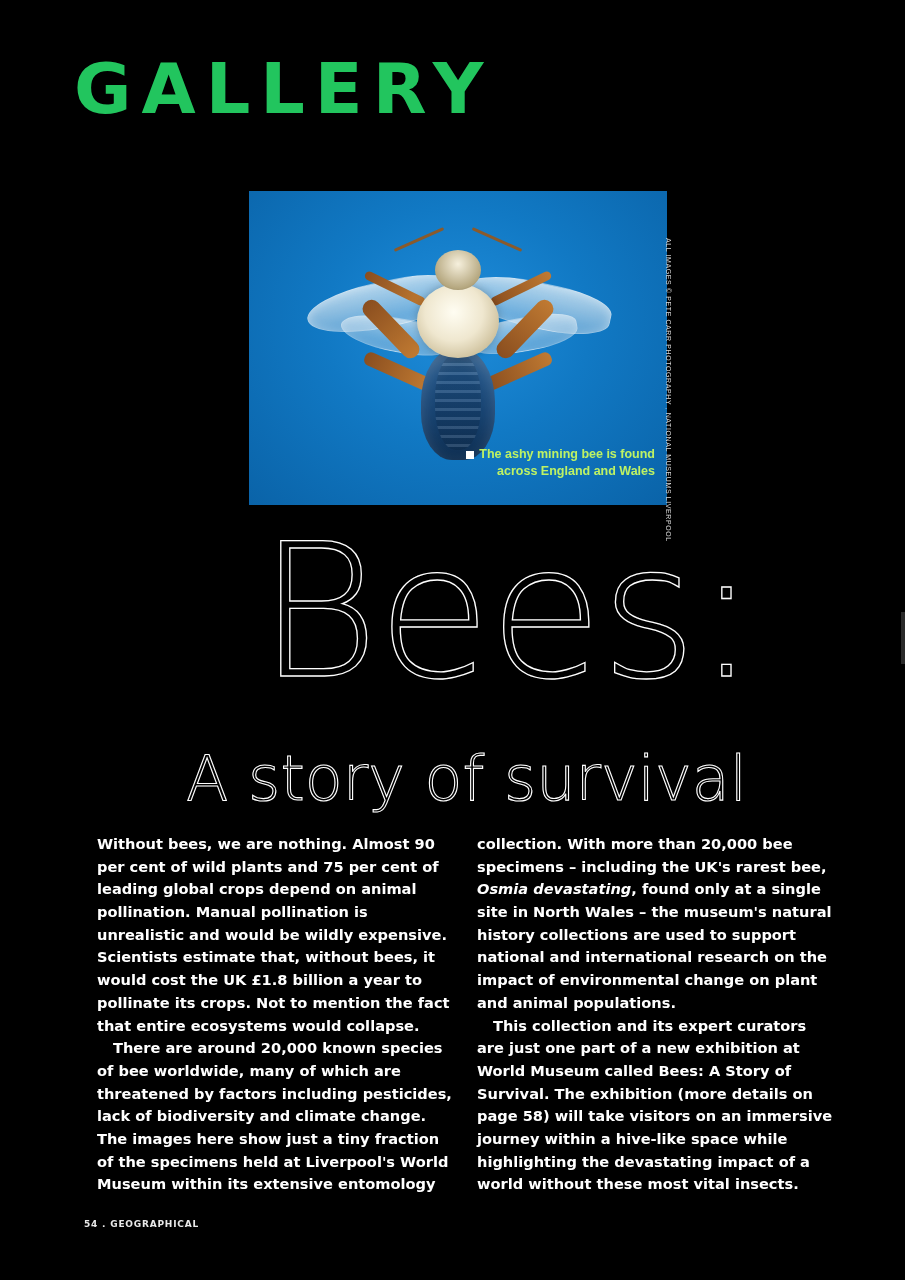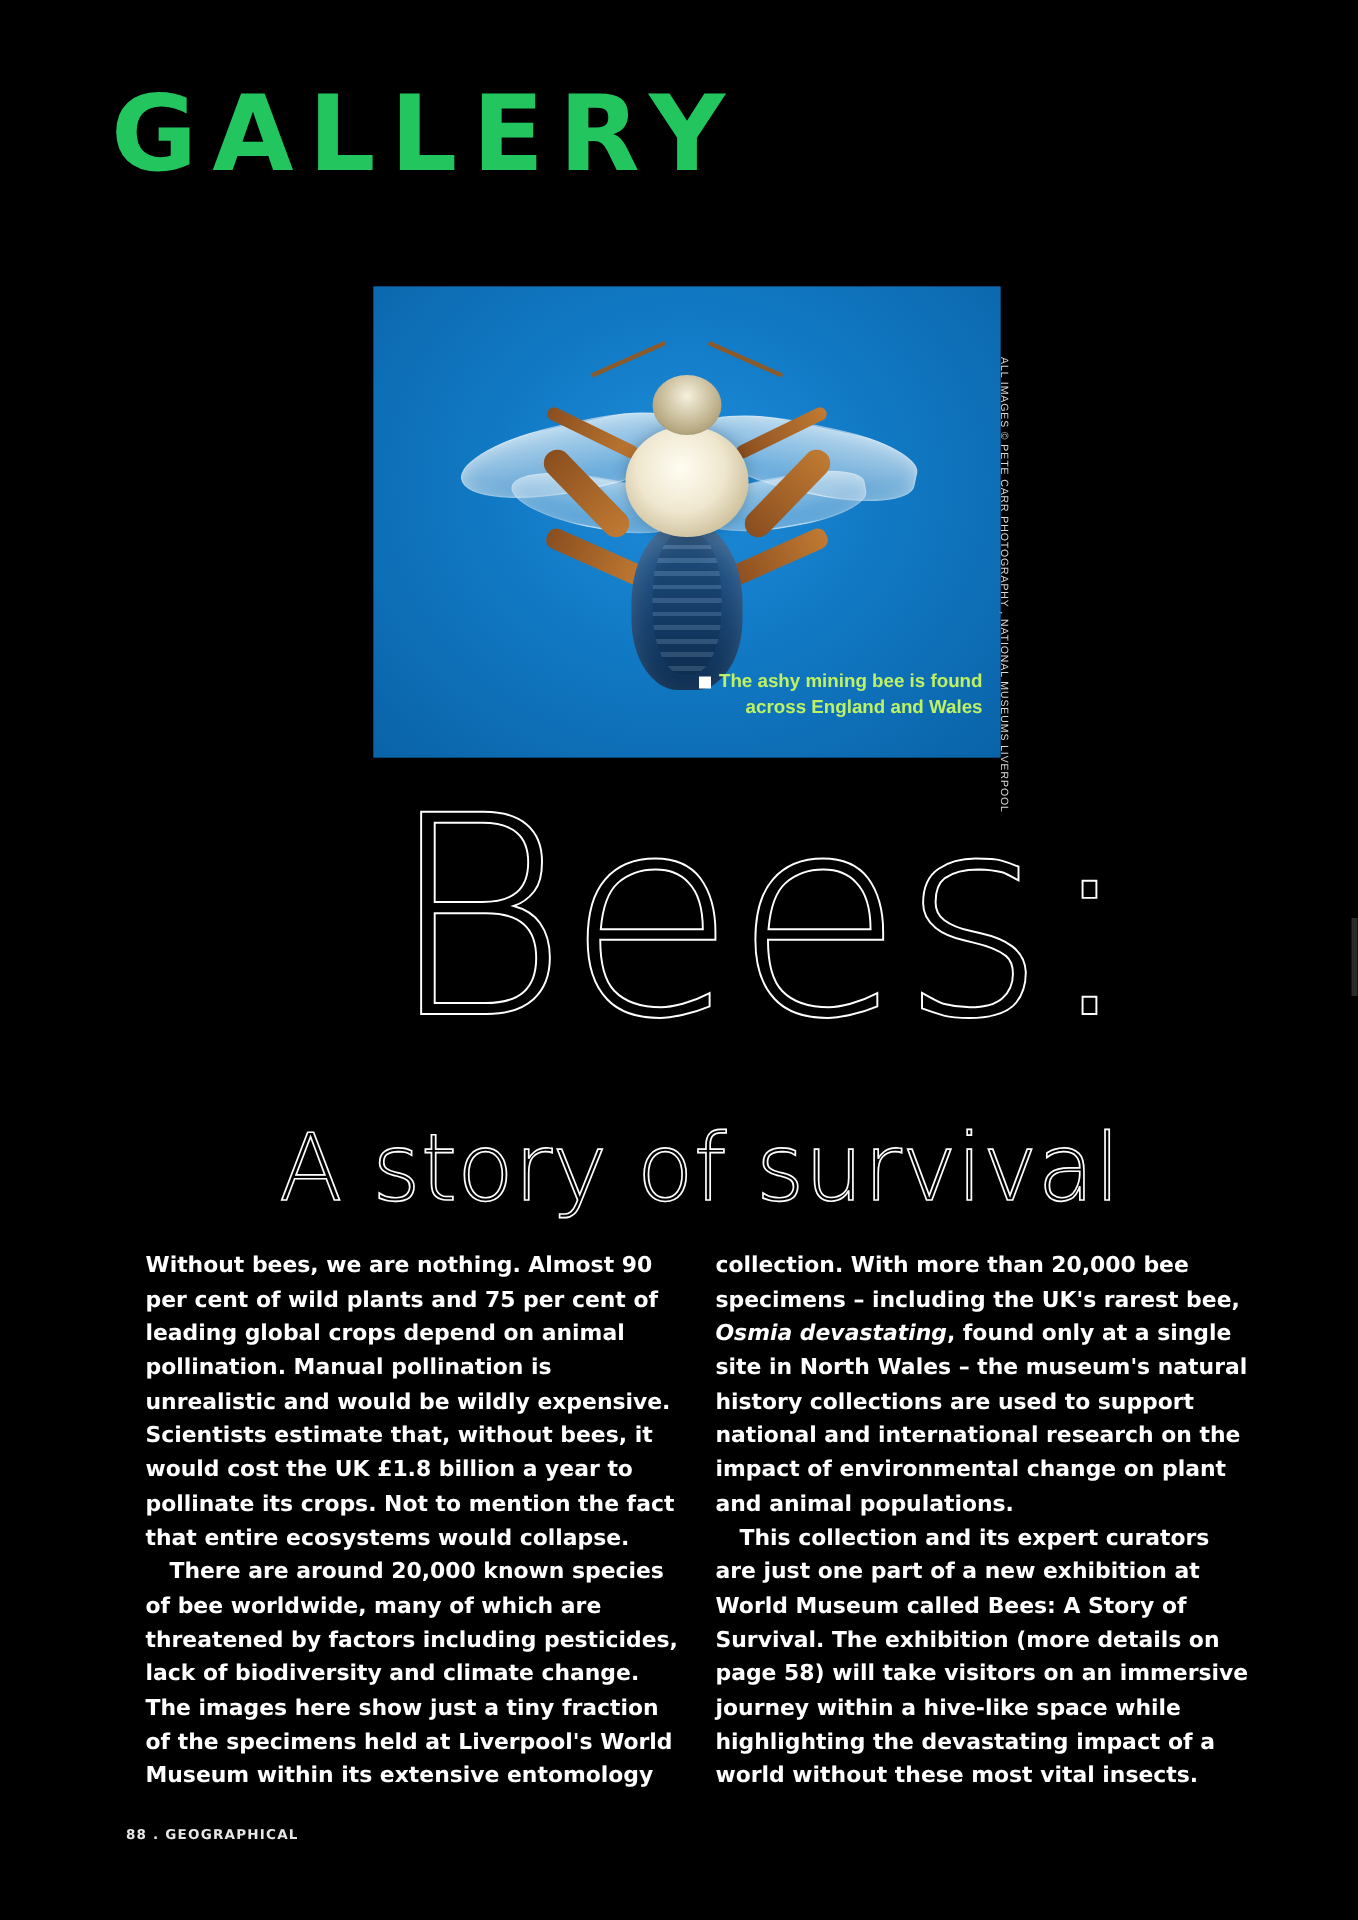--- a/index.html
+++ b/index.html
@@ -269,15 +269,15 @@
     <div class="col">
       <p>Without bees, we are nothing. Almost 90 per cent of wild plants and 75 per cent of leading global crops depend on animal pollination. Manual pollination is unrealistic and would be wildly expensive. Scientists estimate that, without bees, it would cost the UK £1.8 billion a year to pollinate its crops. Not to mention the fact that entire ecosystems would collapse.</p>
       <p>There are around 20,000 known species of bee worldwide, many of which are threatened by factors including pesticides, lack of biodiversity and climate change. The images here show just a tiny fraction of the specimens held at Liverpool's World Museum within its extensive entomology</p>
     </div>
     <div class="col">
       <p><span>collection. With more than 20,000 bee specimens – including the UK's rarest bee, </span><em>Osmia devastating</em><span>, found only at a single site in North Wales – the museum's natural history collections are used to support national and international research on the impact of environmental change on plant and animal populations.</span></p>
       <p>This collection and its expert curators are just one part of a new exhibition at World Museum called Bees: A Story of Survival. The exhibition (more details on page 58) will take visitors on an immersive journey within a hive-like space while highlighting the devastating impact of a world without these most vital insects.</p>
     </div>
   </div>
 
-  <div class="folio">88 . GEOGRAPHICAL</div>
+  <div class="folio">54 . GEOGRAPHICAL</div>
   <div class="edge"></div>
 </div>
 
 </body></html>

